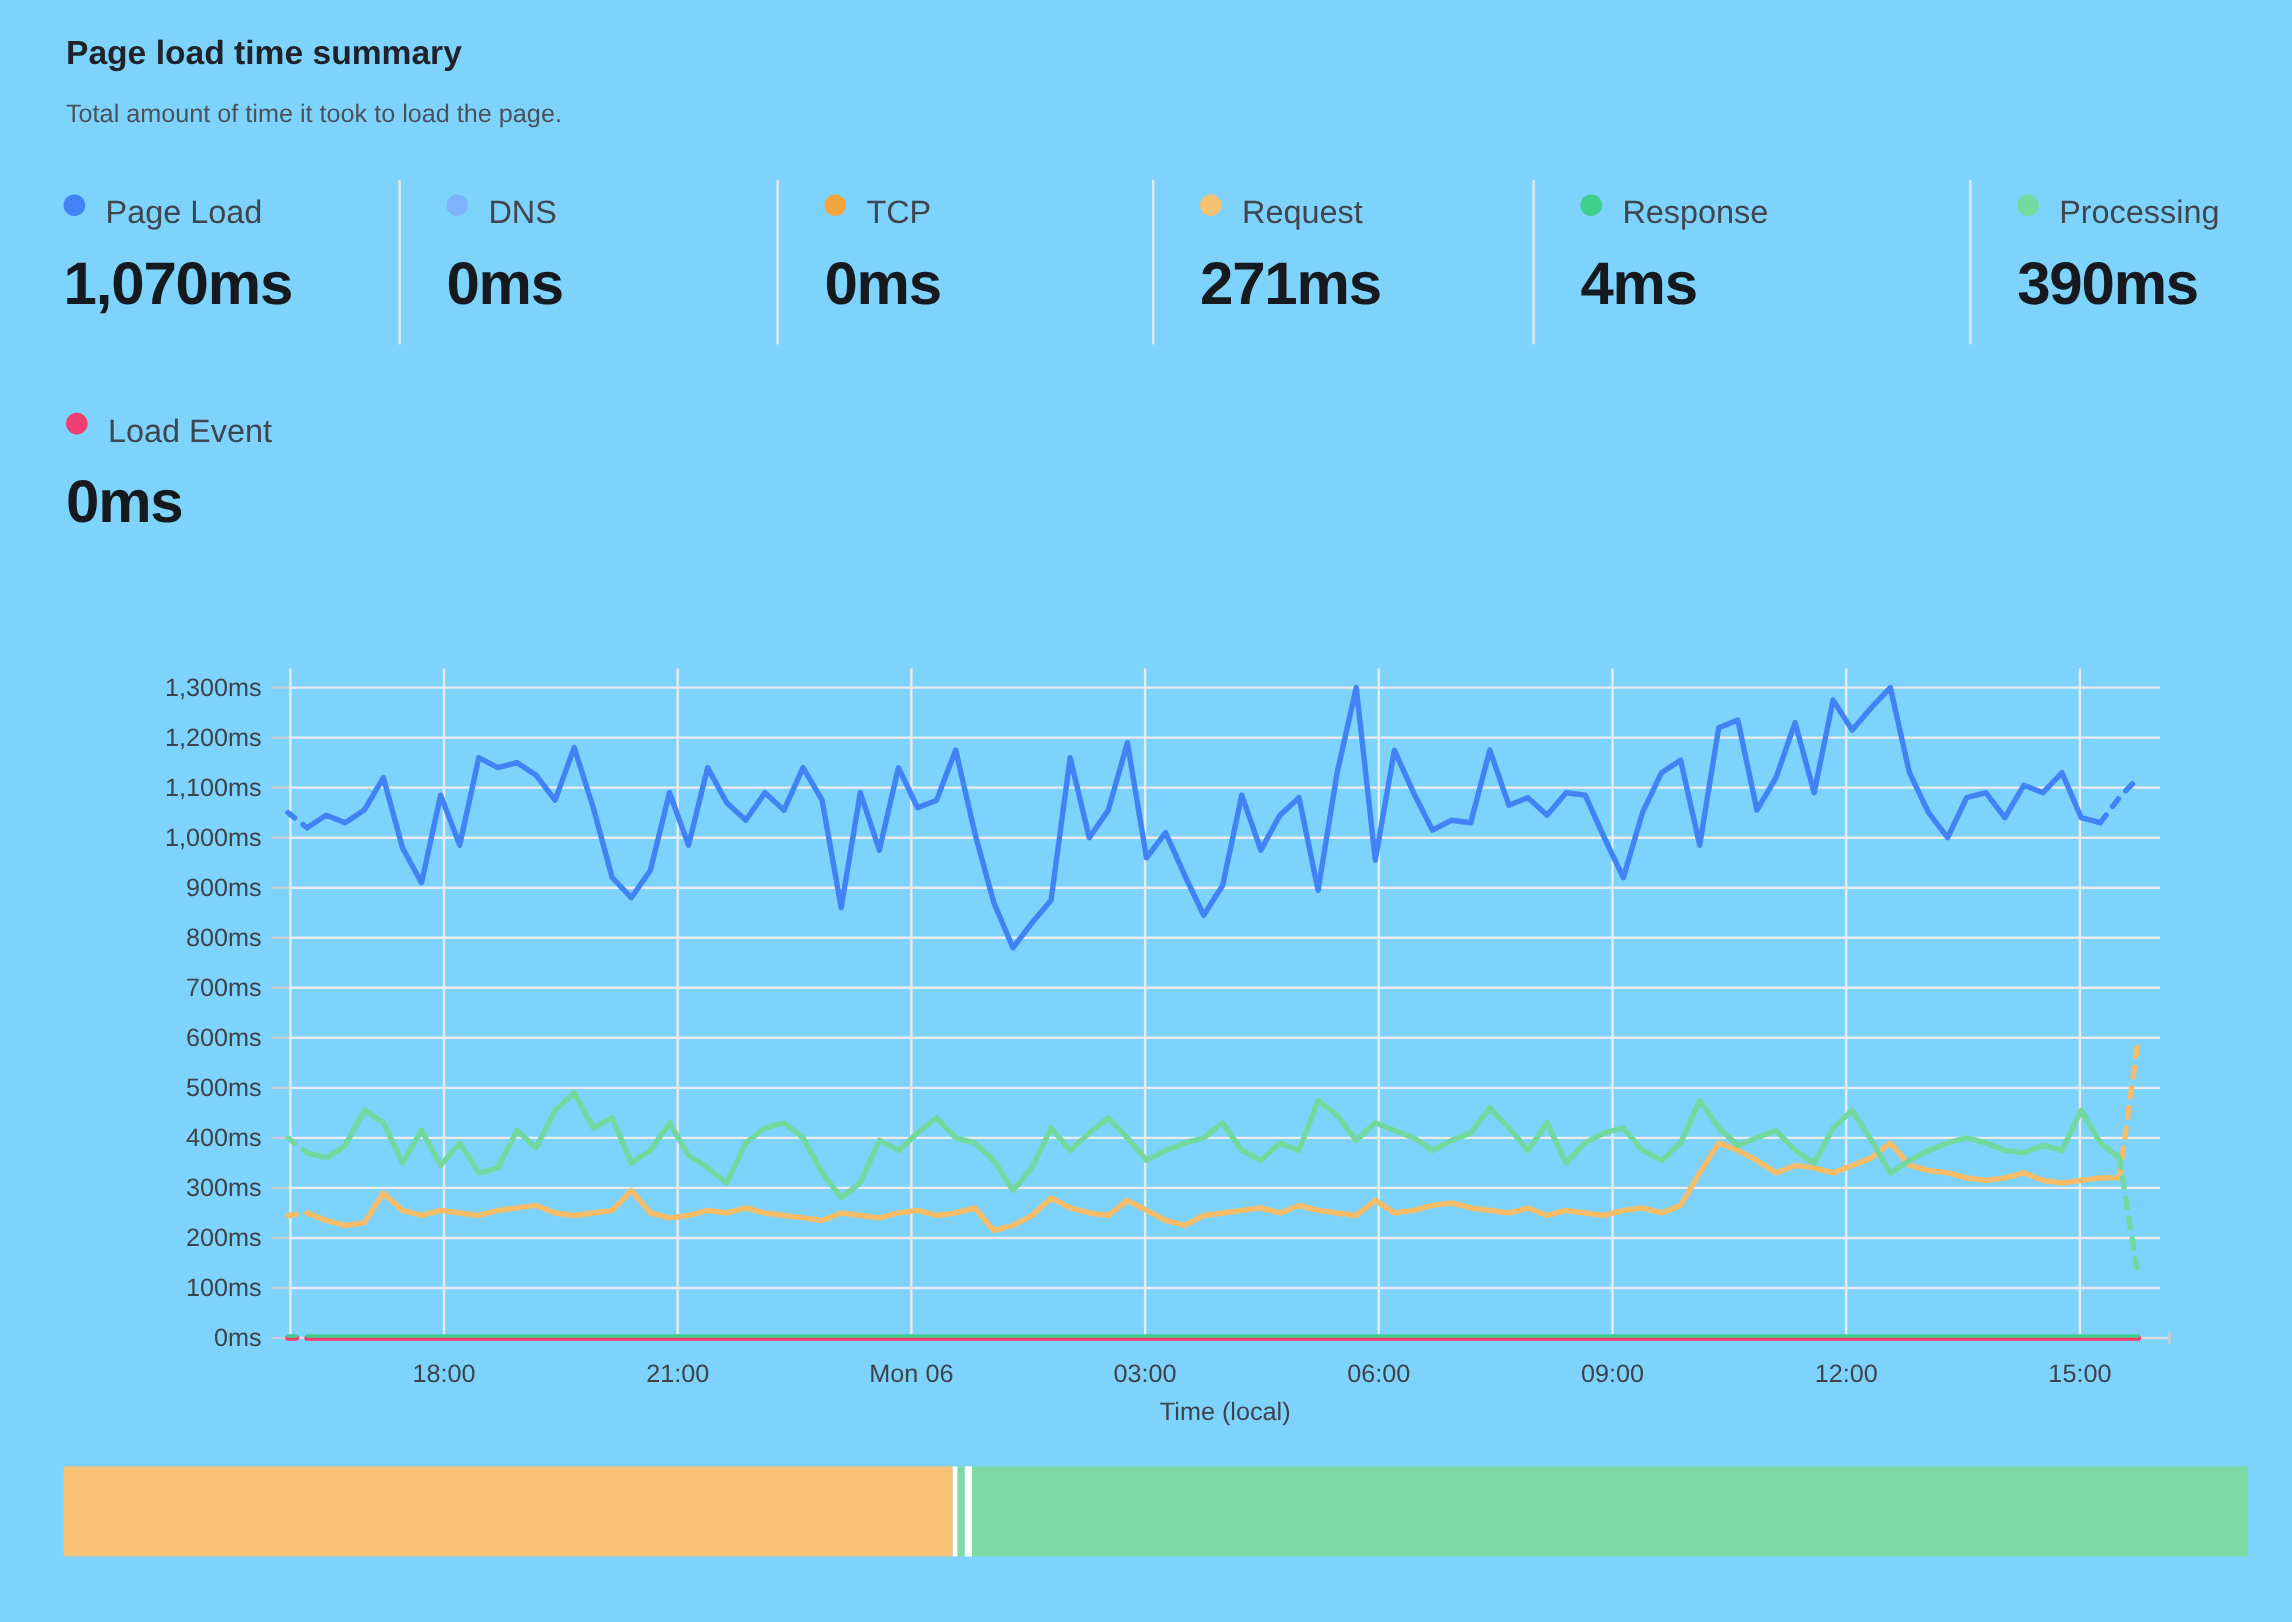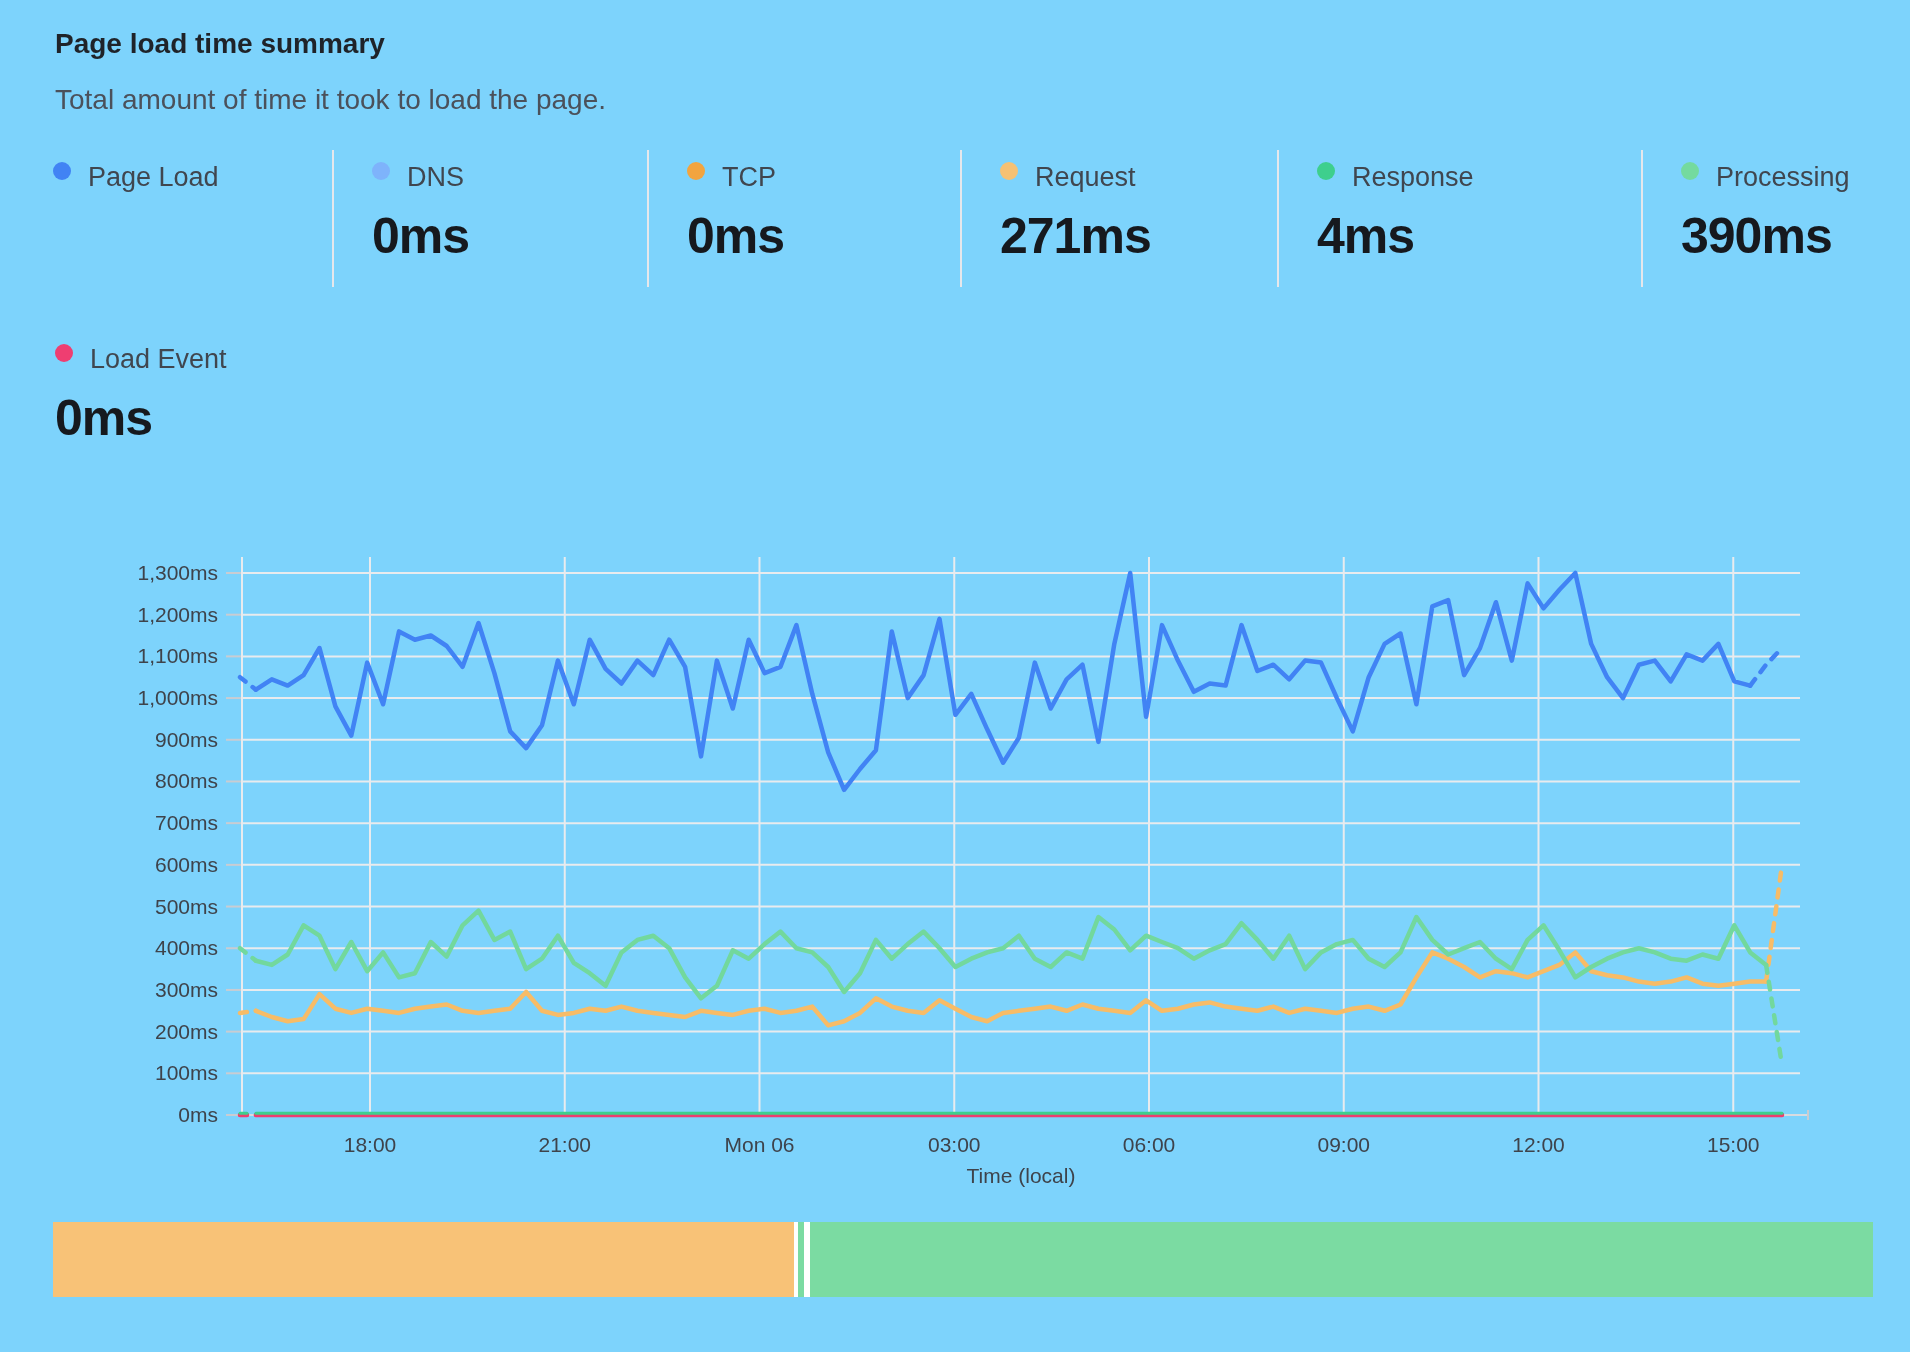--- a/index.html
+++ b/index.html
@@ -1,19 +1,19 @@
 <!DOCTYPE html>
 <html><head>
 <meta charset="utf-8">
 <style>
   html,body{margin:0;padding:0;background:#fff;}
   .page{position:relative;width:1910px;height:1352px;background:#7dd3fc;
         font-family:"Liberation Sans", sans-serif;overflow:hidden;}
   .title{position:absolute;left:55px;top:28px;font-size:28px;font-weight:700;color:#1F2329;}
-  .subtitle{position:absolute;left:55px;top:84px;font-size:28px;font-weight:400;color:#4B515B;}
+  .subtitle{position:absolute;left:55px;top:84px;font-size:21px;font-weight:400;color:#4B515B;}
   .legend-row{position:absolute;left:53px;top:150px;display:flex;height:137px;}
   .legend-col{box-sizing:border-box;position:relative;}
   .legend-col.b{border-left:2px solid #E6E7EB;}
   .legend-col.e{border-right:2px solid #c4b5fd;}
   .legend-head{display:flex;align-items:flex-start;gap:17px;margin-top:12px;}
   .dot{width:18px;height:18px;border-radius:50%;flex:0 0 auto;}
   .legend-label{font-size:27px;color:#40464F;}
   .legend-value{margin-top:14px;font-size:50px;font-weight:700;color:#16191E;letter-spacing:-1px;}
   .legend-row2{position:absolute;left:55px;top:332px;}
   .chart-wrap{position:absolute;left:0;top:440px;width:1910px;height:790px;}
@@ -27,20 +27,21 @@
 
   <div class="title">Page load time summary</div>
   <div class="subtitle">Total amount of time it took to load the page.</div>
 
   <div class="legend-row">
     <div class="legend-col" style="width:279px;">
       <div class="legend-head">
         <span class="dot" style="background: rgb(65, 131, 244);"></span>
         <span class="legend-label">Page Load</span>
       </div>
+      <div class="legend-value">1,070ms</div>
     </div>
     <div class="legend-col b" style="width:315px;padding-left:38px;">
       <div class="legend-head">
         <span class="dot" style="background: rgb(126, 179, 251);"></span>
         <span class="legend-label">DNS</span>
       </div>
       <div class="legend-value">0ms</div>
     </div>
     <div class="legend-col b" style="width:313px;padding-left:38px;">
       <div class="legend-head">

